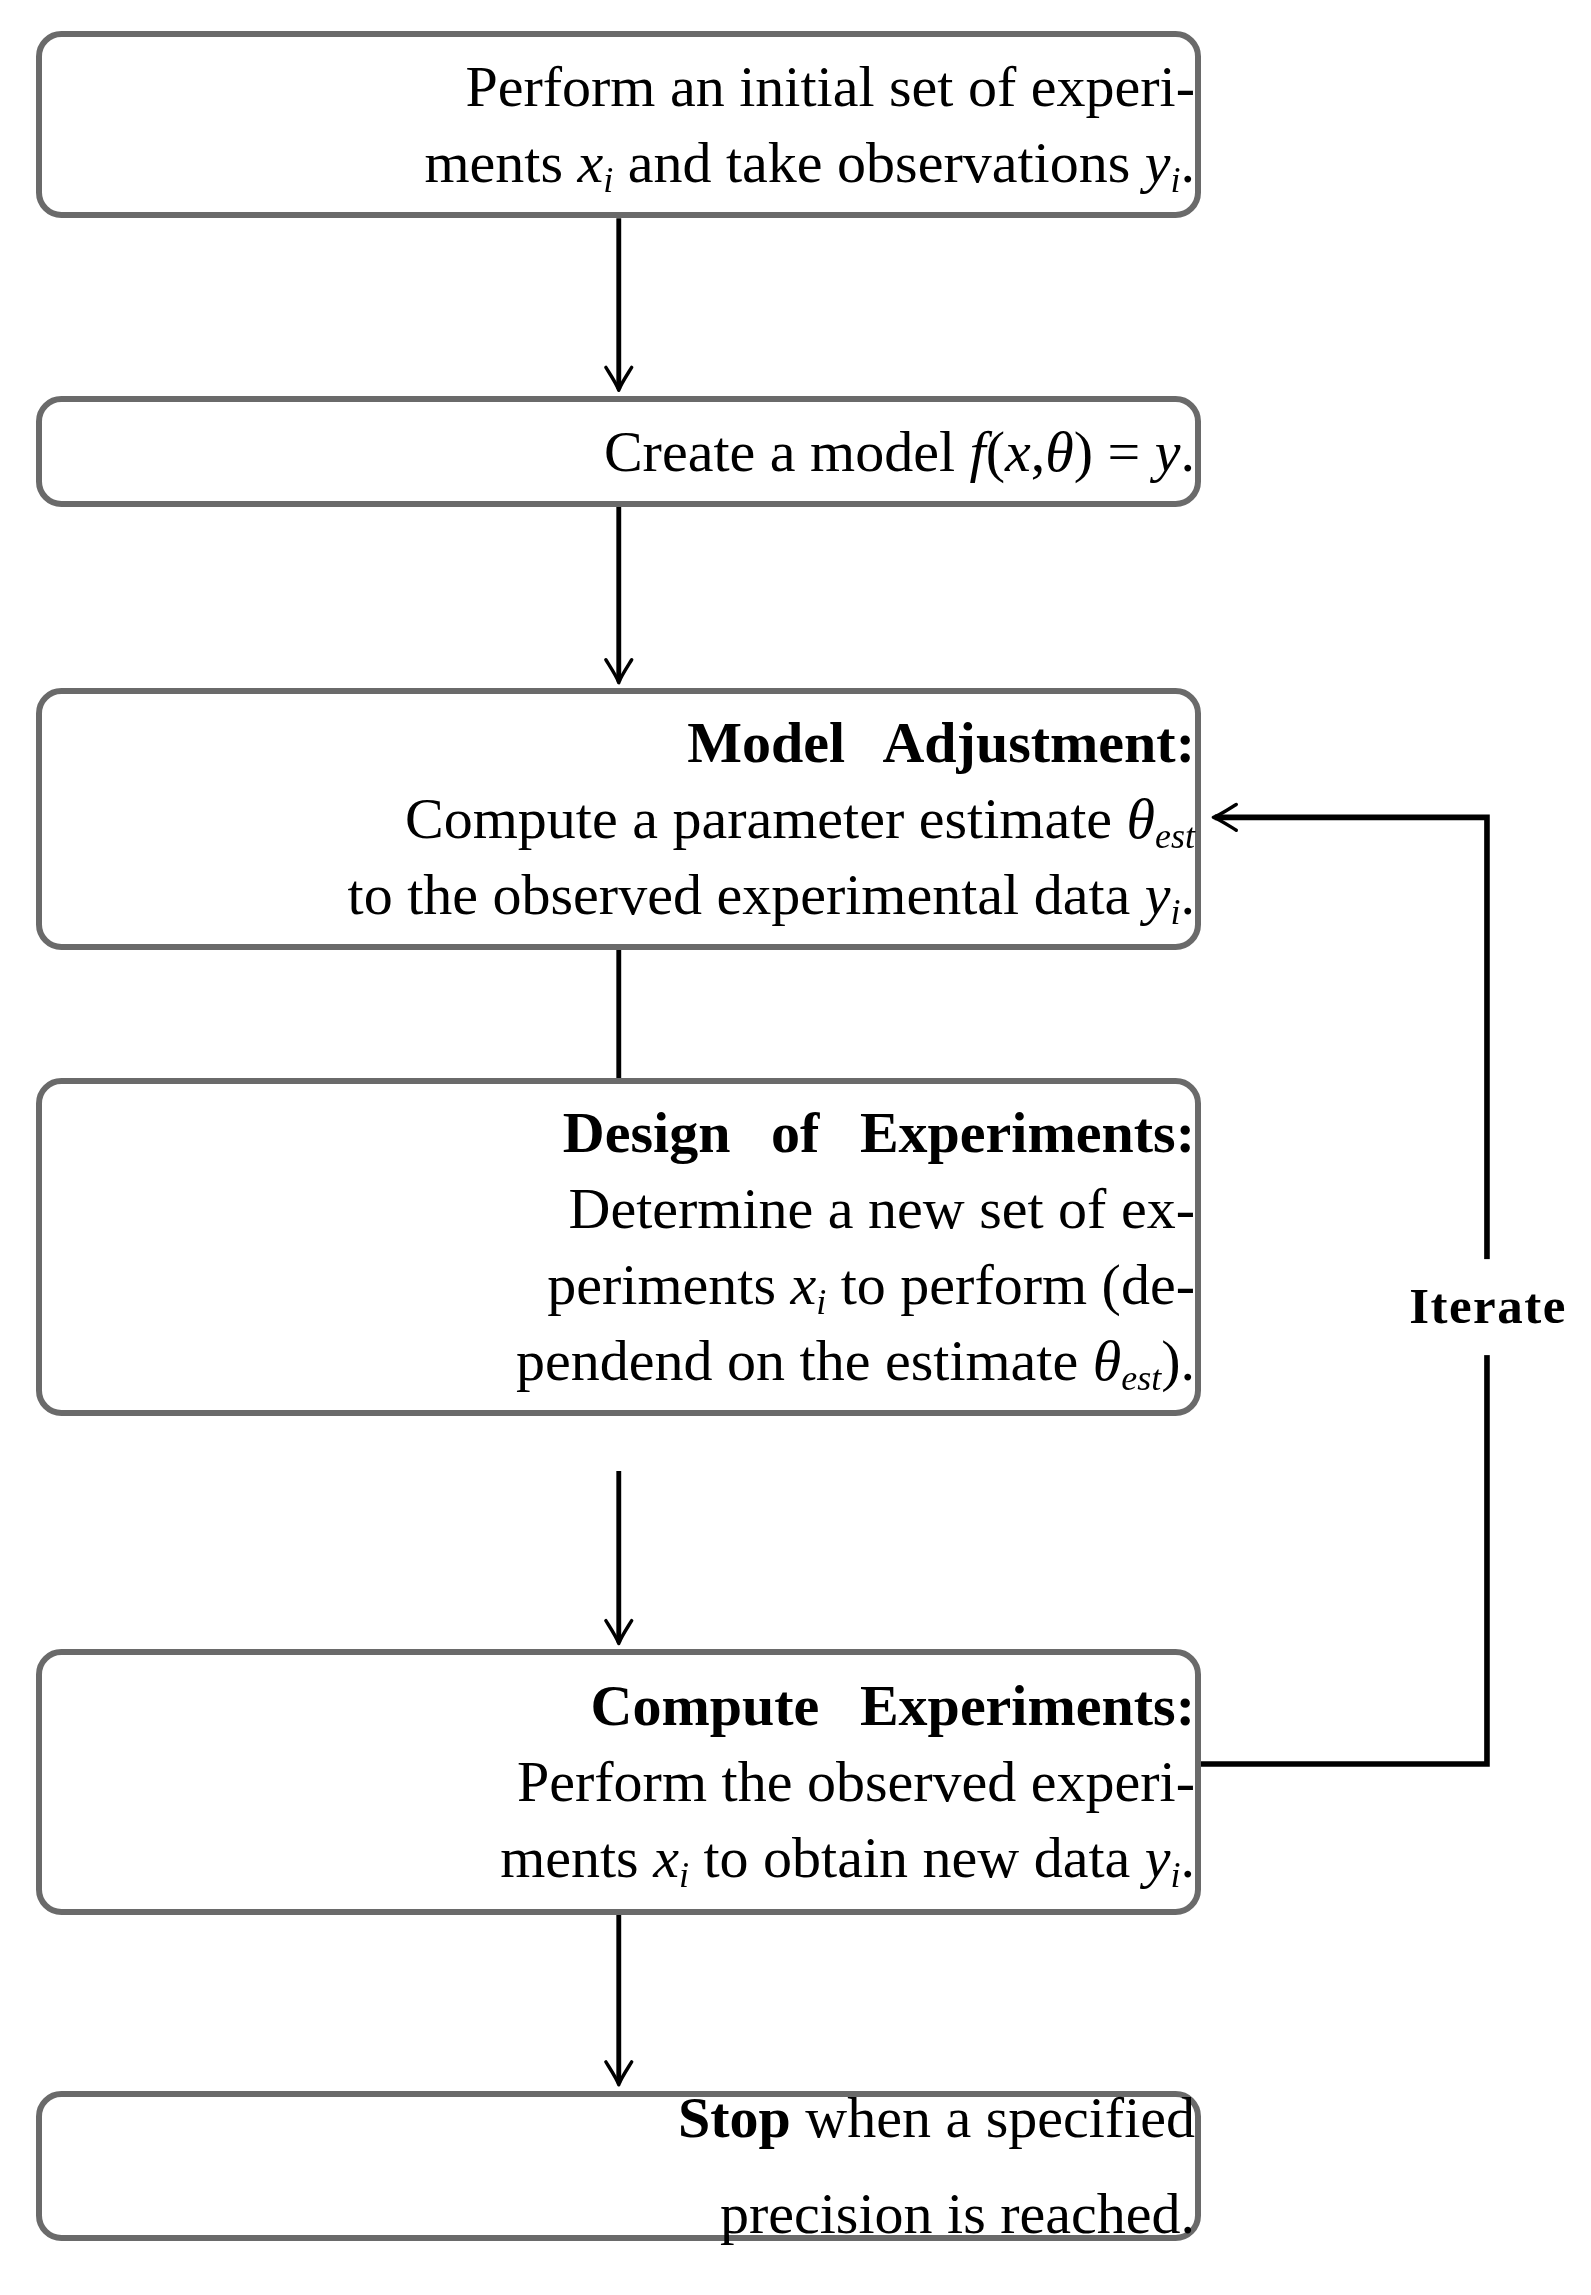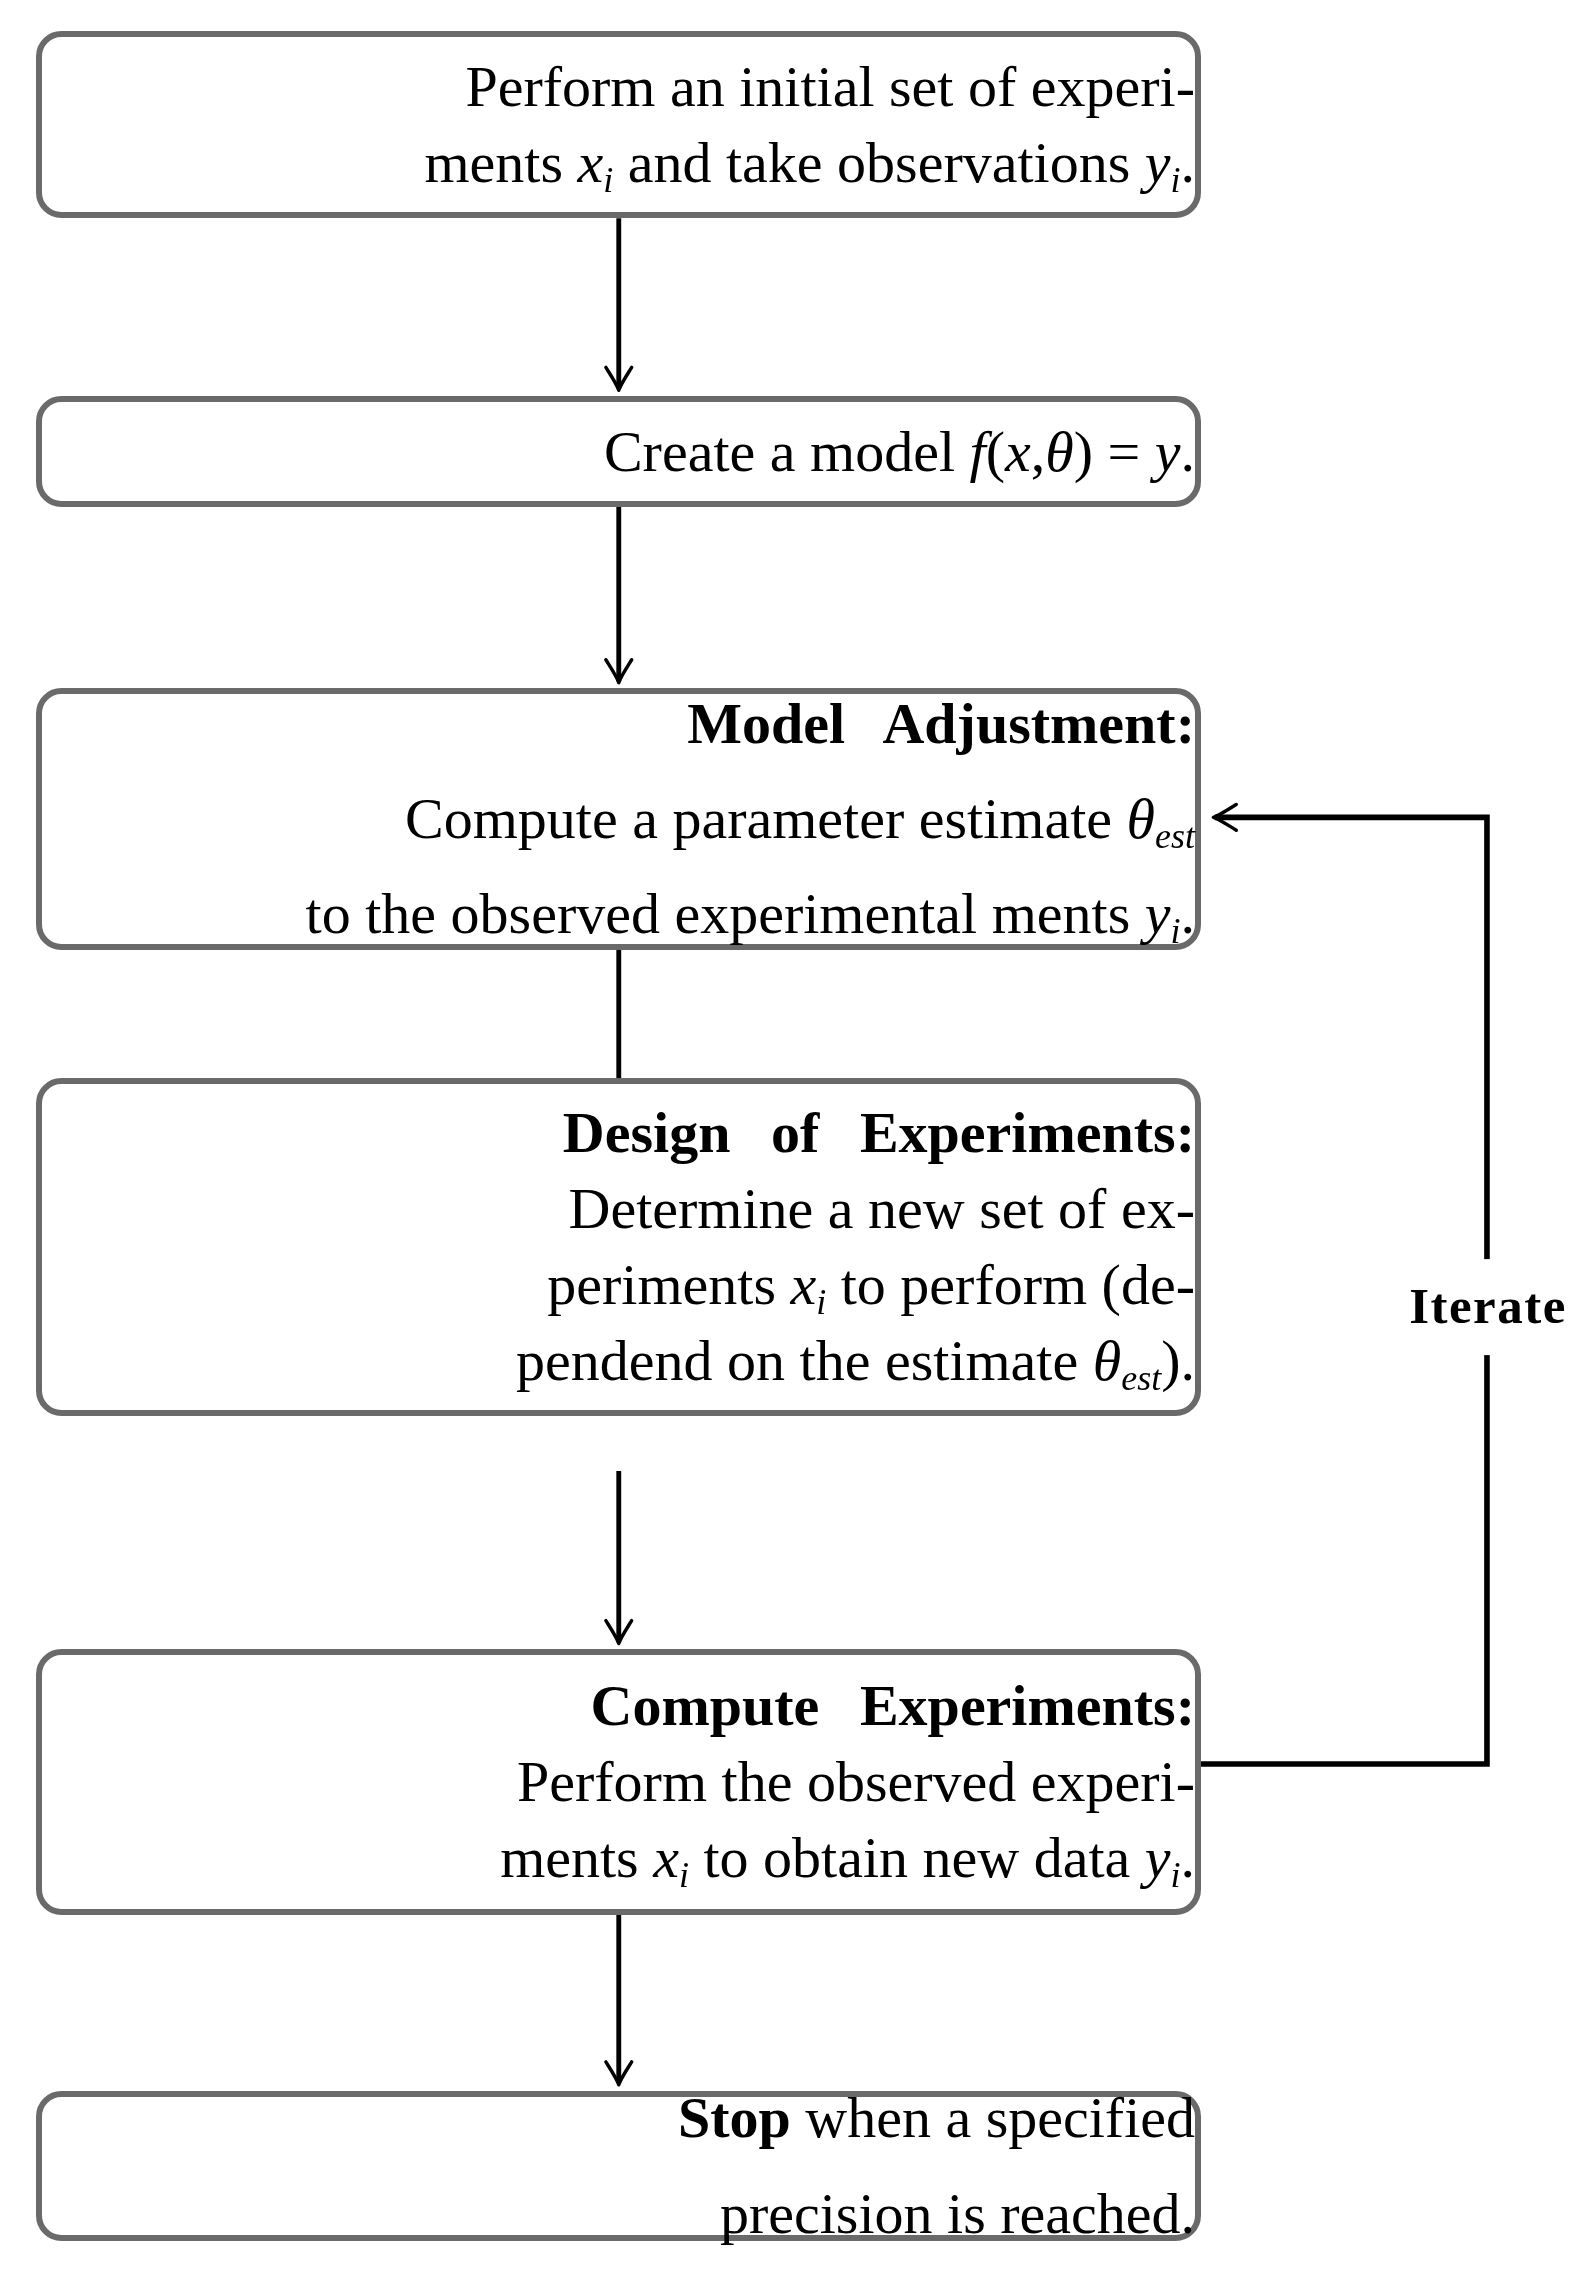--- a/index.html
+++ b/index.html
@@ -30,21 +30,21 @@
     flex-direction: column;
     justify-content: center;
     align-items: flex-end;
     text-align: center;
     font-size: 58px;
     line-height: 76px;
     white-space: nowrap;
   }
   .box-1 { top: 31px;   height: 187px; }
   .box-2 { top: 396px;  height: 111px; }
-  .box-3 { top: 688px;  height: 262px; gap: 19px; }
+  .box-3 { top: 688px;  height: 262px; }
   .box-4 { top: 1078px; height: 338px; }
   .box-5 { top: 1649px; height: 266px; }
   .box-6 { top: 2091px; height: 150px; gap: 20px; }
   .s-bold { font-weight: bold; word-spacing: 0.45em; }
   .s-var  { font-style: italic; }
   .s-sub  {
     font-style: italic;
     font-size: 0.62em;
     vertical-align: -0.28em;
     line-height: 0;
@@ -88,21 +88,21 @@
     <div class="line"><span>ments </span><span class="s-var">x</span><span class="s-sub">i</span><span> and take observations </span><span class="s-var">y</span><span class="s-sub">i</span><span>.</span></div>
   </div>
 
   <div class="box box-2">
     <div class="line"><span>Create a model </span><span class="s-var">f</span><span>(</span><span class="s-var">x</span><span>,</span><span class="s-var">θ</span><span>)</span><span>  =  </span><span class="s-var">y</span><span>.</span></div>
   </div>
 
   <div class="box box-3">
     <div class="line"><span class="s-bold">Model Adjustment:</span></div>
     <div class="line"><span>Compute a parameter estimate </span><span class="s-var">θ</span><span class="s-sub">est</span></div>
-    <div class="line"><span>to the observed experimental ments </span><span class="s-var">y</span><span class="s-sub">i</span><span>.</span></div>
+    <div class="line"><span>to the observed experimental data </span><span class="s-var">y</span><span class="s-sub">i</span><span>.</span></div>
   </div>
 
   <div class="box box-4">
     <div class="line"><span class="s-bold">Design of Experiments:</span></div>
     <div class="line"><span>Determine a new set of ex-</span></div>
     <div class="line"><span>periments </span><span class="s-var">x</span><span class="s-sub">i</span><span> to perform (de-</span></div>
     <div class="line"><span>pendend on the estimate </span><span class="s-var">θ</span><span class="s-sub">est</span><span>).</span></div>
   </div>
 
   <div class="box box-5">

